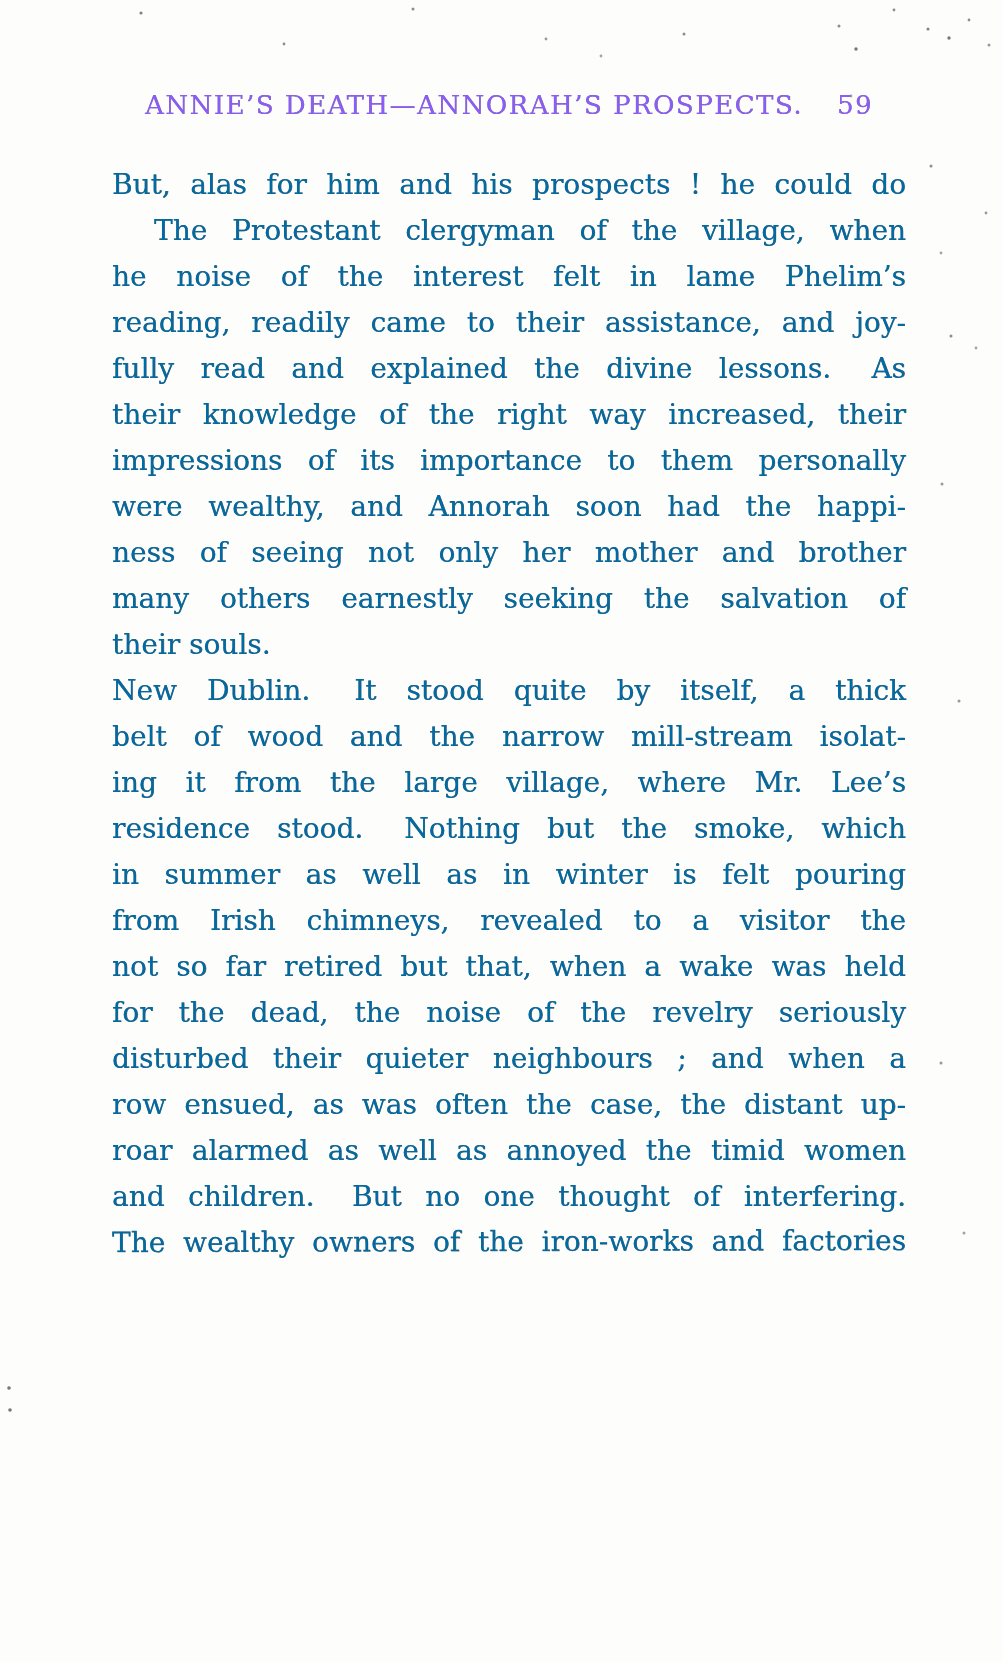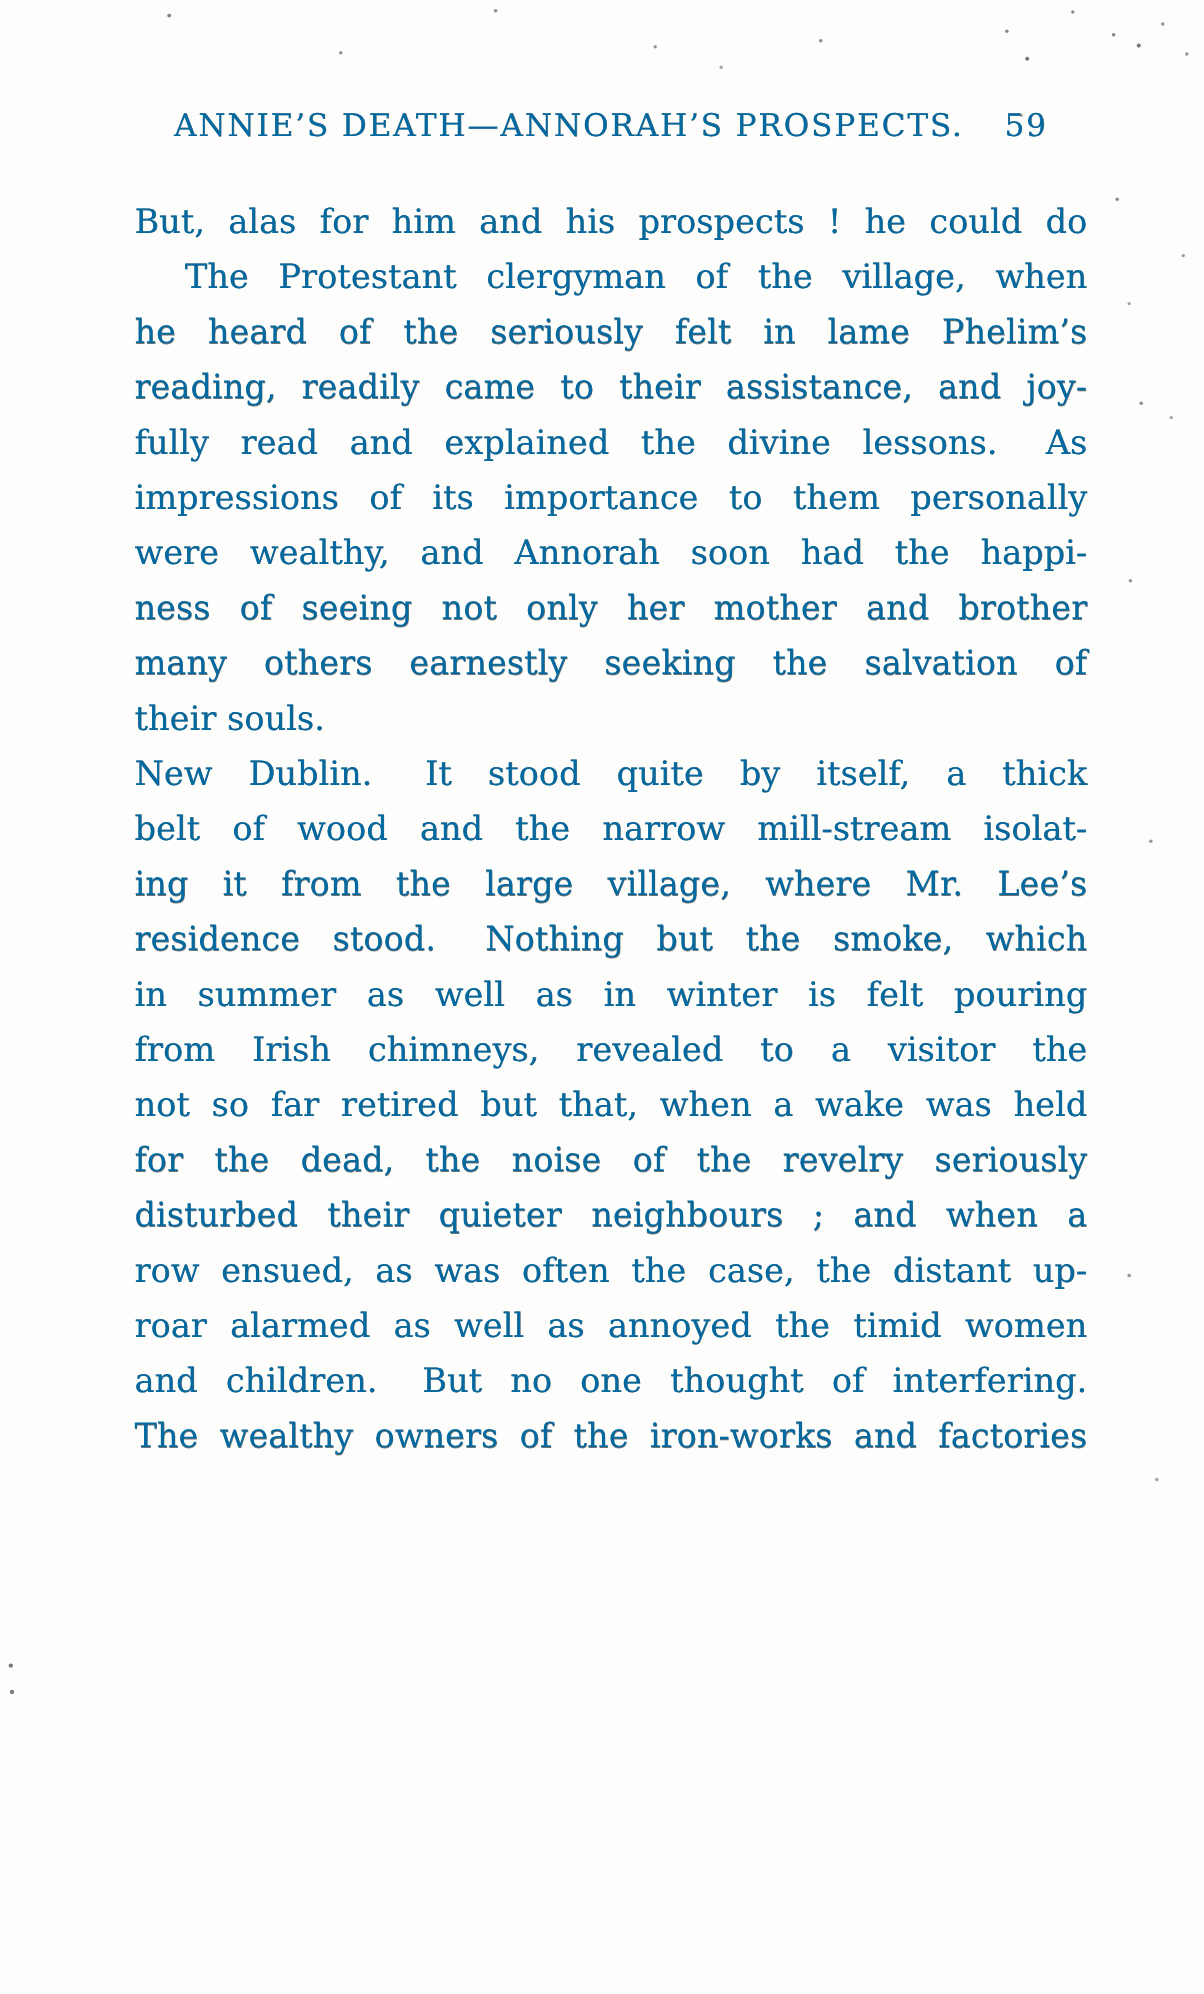--- a/index.html
+++ b/index.html
@@ -20,21 +20,21 @@
     position: absolute;
     top: 90px;
     left: 112px;
     width: 794px;
     display: flex;
     justify-content: center;
     align-items: baseline;
     gap: 34px;
     font-size: 26px;
     letter-spacing: 1.5px;
-    color: #0369a1;
+    color: #8b5cf6;
     text-shadow: 0.3px 0.3px 0.4px rgba(0,0,0,0.5);
     white-space: nowrap;
   }
   .running-head .title {
     text-transform: uppercase;
   }
   
   .text-block {
     position: absolute;
     top: 162px;
@@ -102,23 +102,24 @@
   <div class="speckles"></div>
 
   <div class="running-head">
     <span class="title">ANNIE’S DEATH—ANNORAH’S PROSPECTS.</span>
     <span class="page-number">59</span>
   </div>
 
   <div class="text-block">
     <div class="line">But, alas for him and his prospects ! he could do</div>
     <div class="line indent">The Protestant clergyman of the village, when</div>
-    <div class="line">he heard of the seriously felt in lame Phelim’s</div>
+    <div class="line">he noise of the interest felt in lame Phelim’s</div>
     <div class="line">reading, readily came to their assistance, and joy-</div>
     <div class="line">fully read and explained the divine lessons.  As</div>
+    <div class="line">their knowledge of the right way increased, their</div>
     <div class="line">impressions of its importance to them personally</div>
     <div class="line">were wealthy, and Annorah soon had the happi-</div>
     <div class="line">ness of seeing not only her mother and brother</div>
     <div class="line">many others earnestly seeking the salvation of</div>
     <div class="line para-end">their souls.</div>
     <div class="line">New Dublin.  It stood quite by itself, a thick</div>
     <div class="line">belt of wood and the narrow mill-stream isolat-</div>
     <div class="line">ing it from the large village, where Mr. Lee’s</div>
     <div class="line">residence stood.  Nothing but the smoke, which</div>
     <div class="line">in summer as well as in winter is felt pouring</div>

